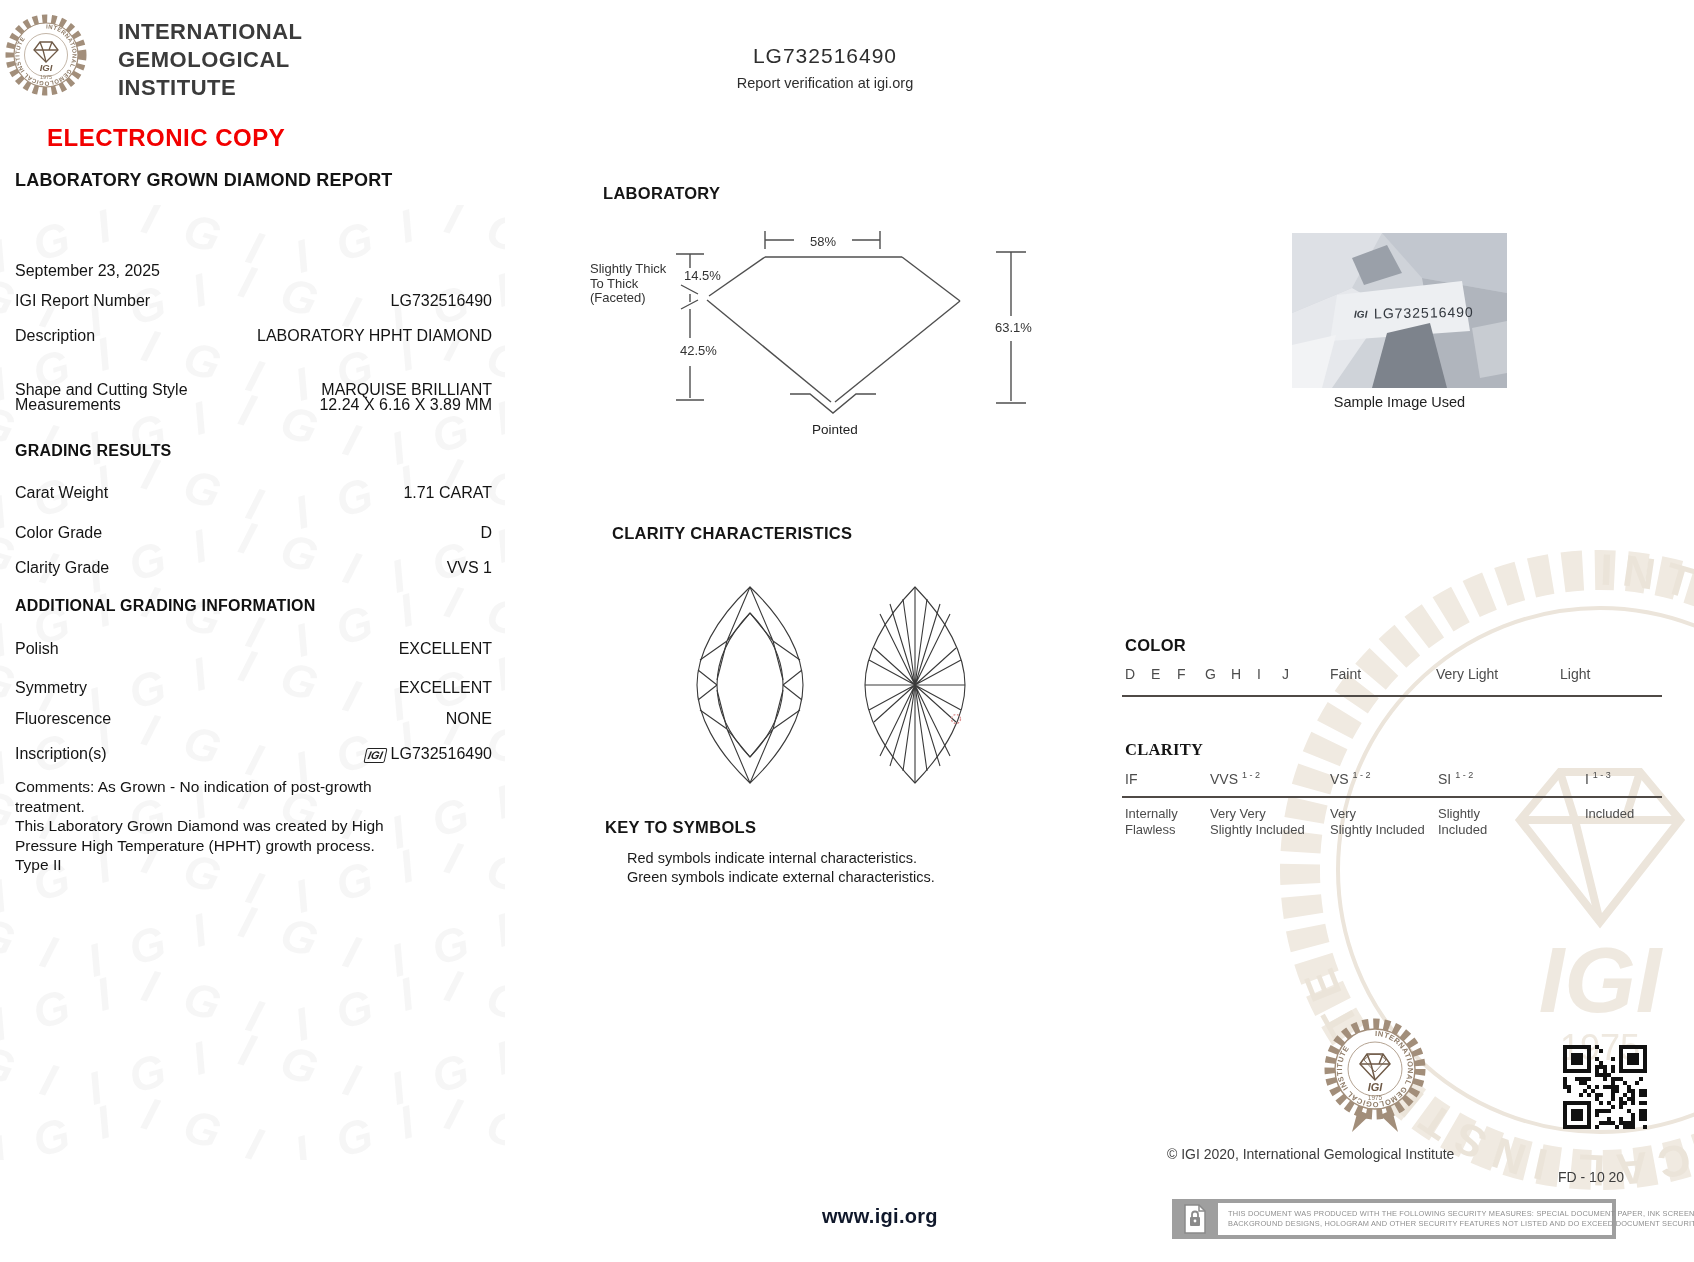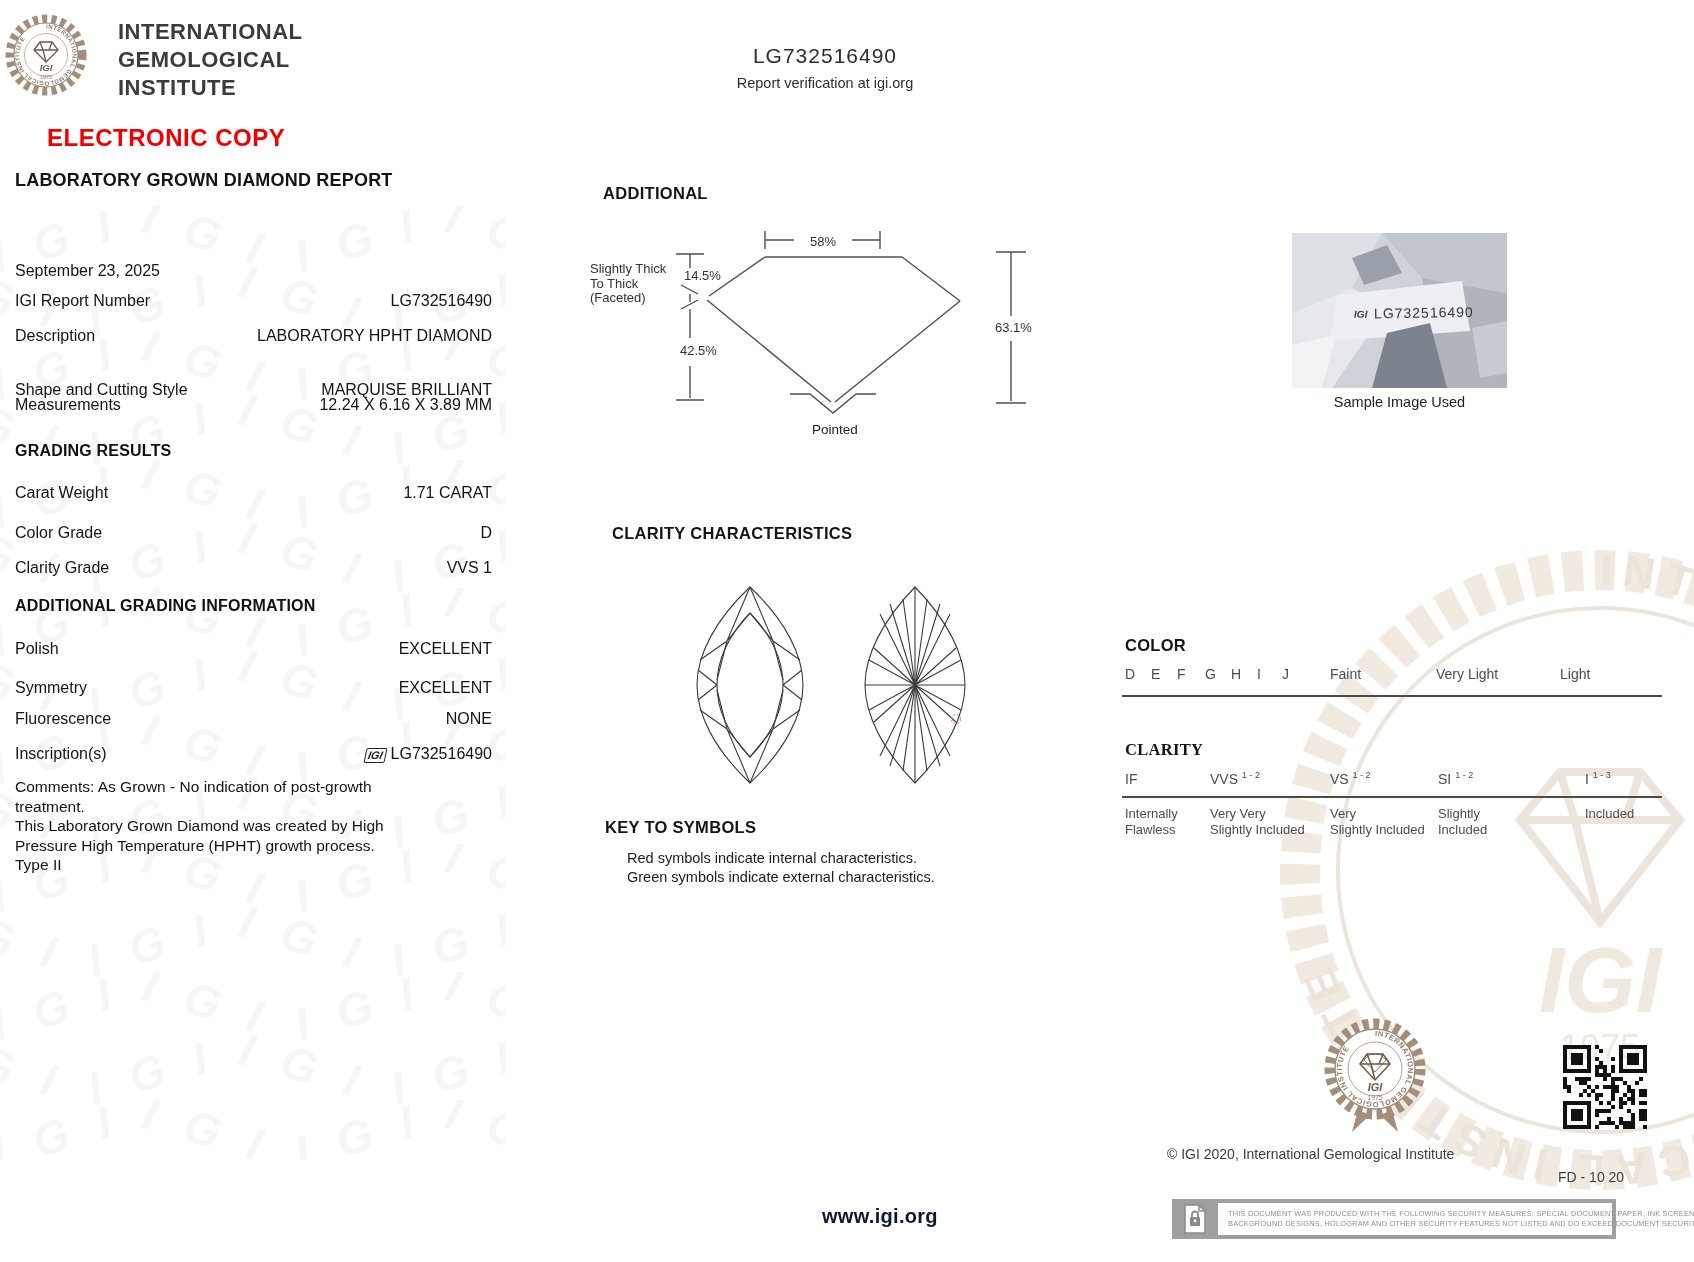--- a/index.html
+++ b/index.html
@@ -168,21 +168,21 @@
   </div>
 
   <div class="abs comments" style="top:777px;">
     <div>Comments: As Grown - No indication of post-growth</div>
     <div>treatment.</div>
     <div>This Laboratory Grown Diamond was created by High</div>
     <div>Pressure High Temperature (HPHT) growth process.</div>
     <div>Type II</div>
   </div>
 
-  <div class="abs h2" style="left:603px;top:184px;">ADDITIONAL</div>
+  <div class="abs h2" style="left:603px;top:184px;">LABORATORY</div>
 
   <svg class="abs" style="left:560px;top:225px;" width="510" height="220" viewBox="560 225 510 220">
     <g fill="none" stroke="#4f4f4f" stroke-width="1.4">
       <path d="M765,257 H902"></path>
       <path d="M765,257 L709,296"></path>
       <path d="M902,257 L960,301"></path>
       <path d="M707,300 L831,402"></path>
       <path d="M960,301 L835,402"></path>
       <path d="M790,394 H810 L833,413 L856,394 H876"></path>
       <path d="M765,231 V249 M765,240 H794 M852,240 H880 M880,231 V249"></path>

